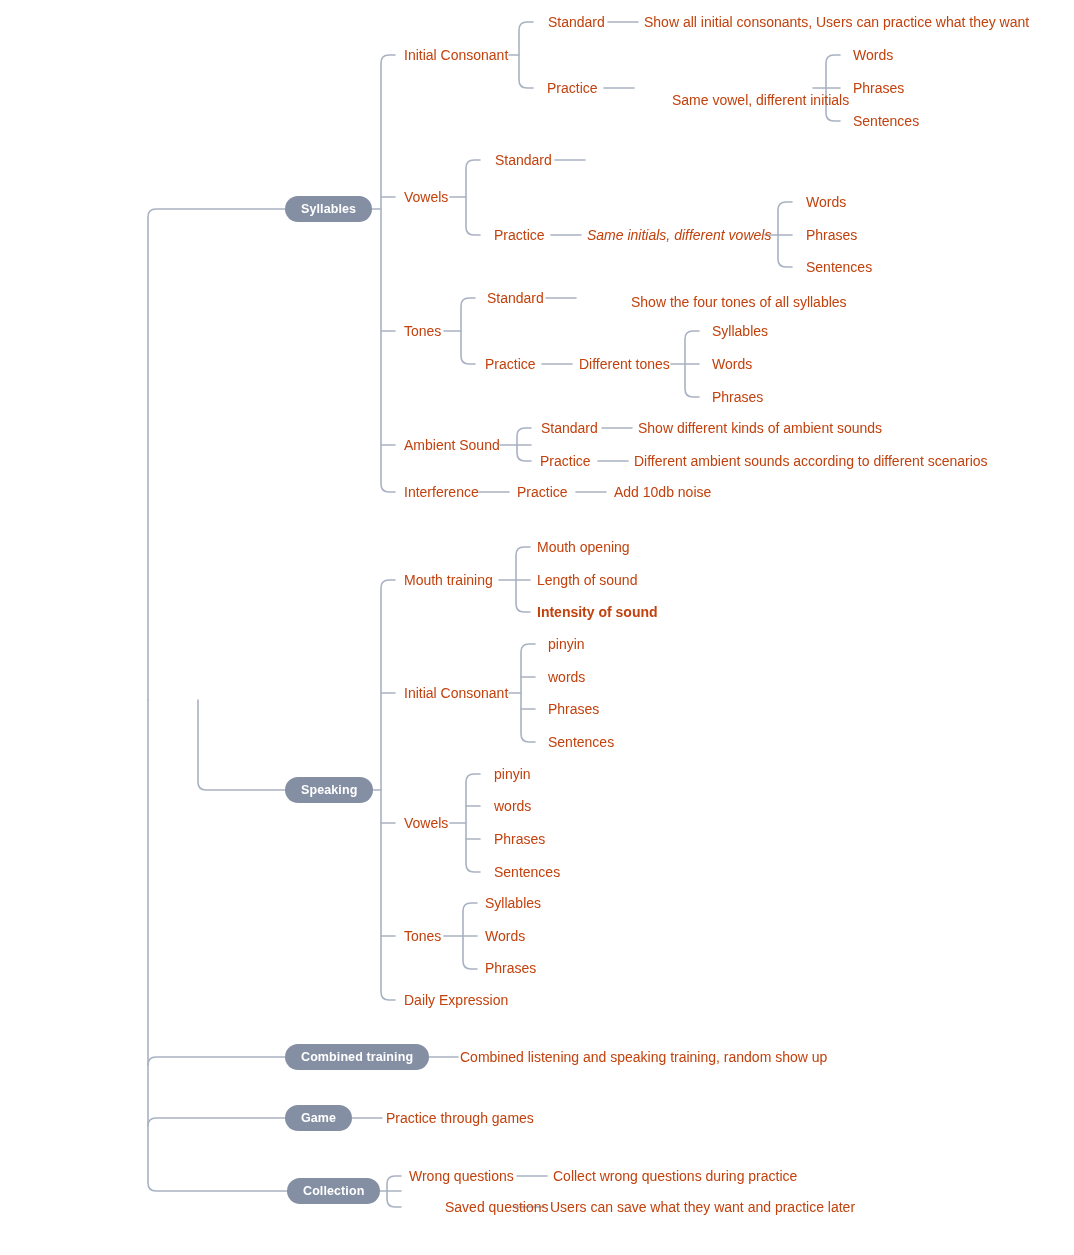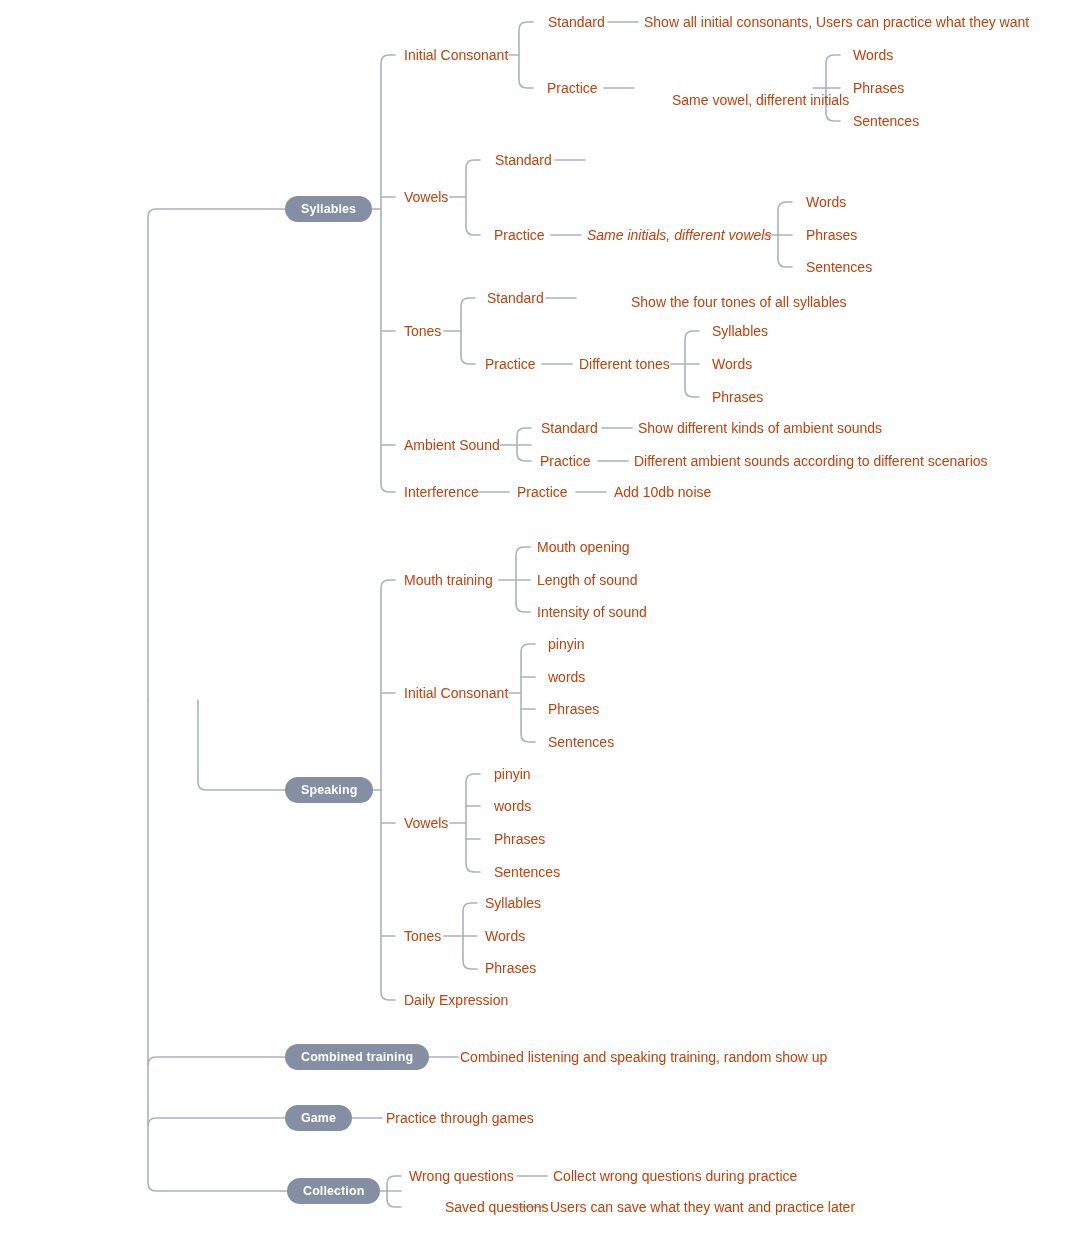--- a/index.html
+++ b/index.html
@@ -256,21 +256,21 @@
   <div class="lbl" style="left:517px; top:484px;">Practice</div>
 
   <div class="lbl" style="left:614px; top:484px;">Add 10db noise</div>
 
   <div class="lbl" style="left:404px; top:572px;">Mouth training</div>
 
   <div class="lbl" style="left:537px; top:539px;">Mouth opening</div>
 
   <div class="lbl" style="left:537px; top:572px;">Length of sound</div>
 
-  <div class="lbl" style="left:537px; top:604px;">Intensity of sound</div>
+  <div class="lbl" style="left:537px; top:604px;font-weight:bold;">Intensity of sound</div>
 
   <div class="lbl" style="left:404px; top:685px;">Initial Consonant</div>
 
   <div class="lbl" style="left:548px; top:636px;">pinyin</div>
 
   <div class="lbl" style="left:548px; top:669px;">words</div>
 
   <div class="lbl" style="left:548px; top:701px;">Phrases</div>
 
   <div class="lbl" style="left:548px; top:734px;">Sentences</div>

